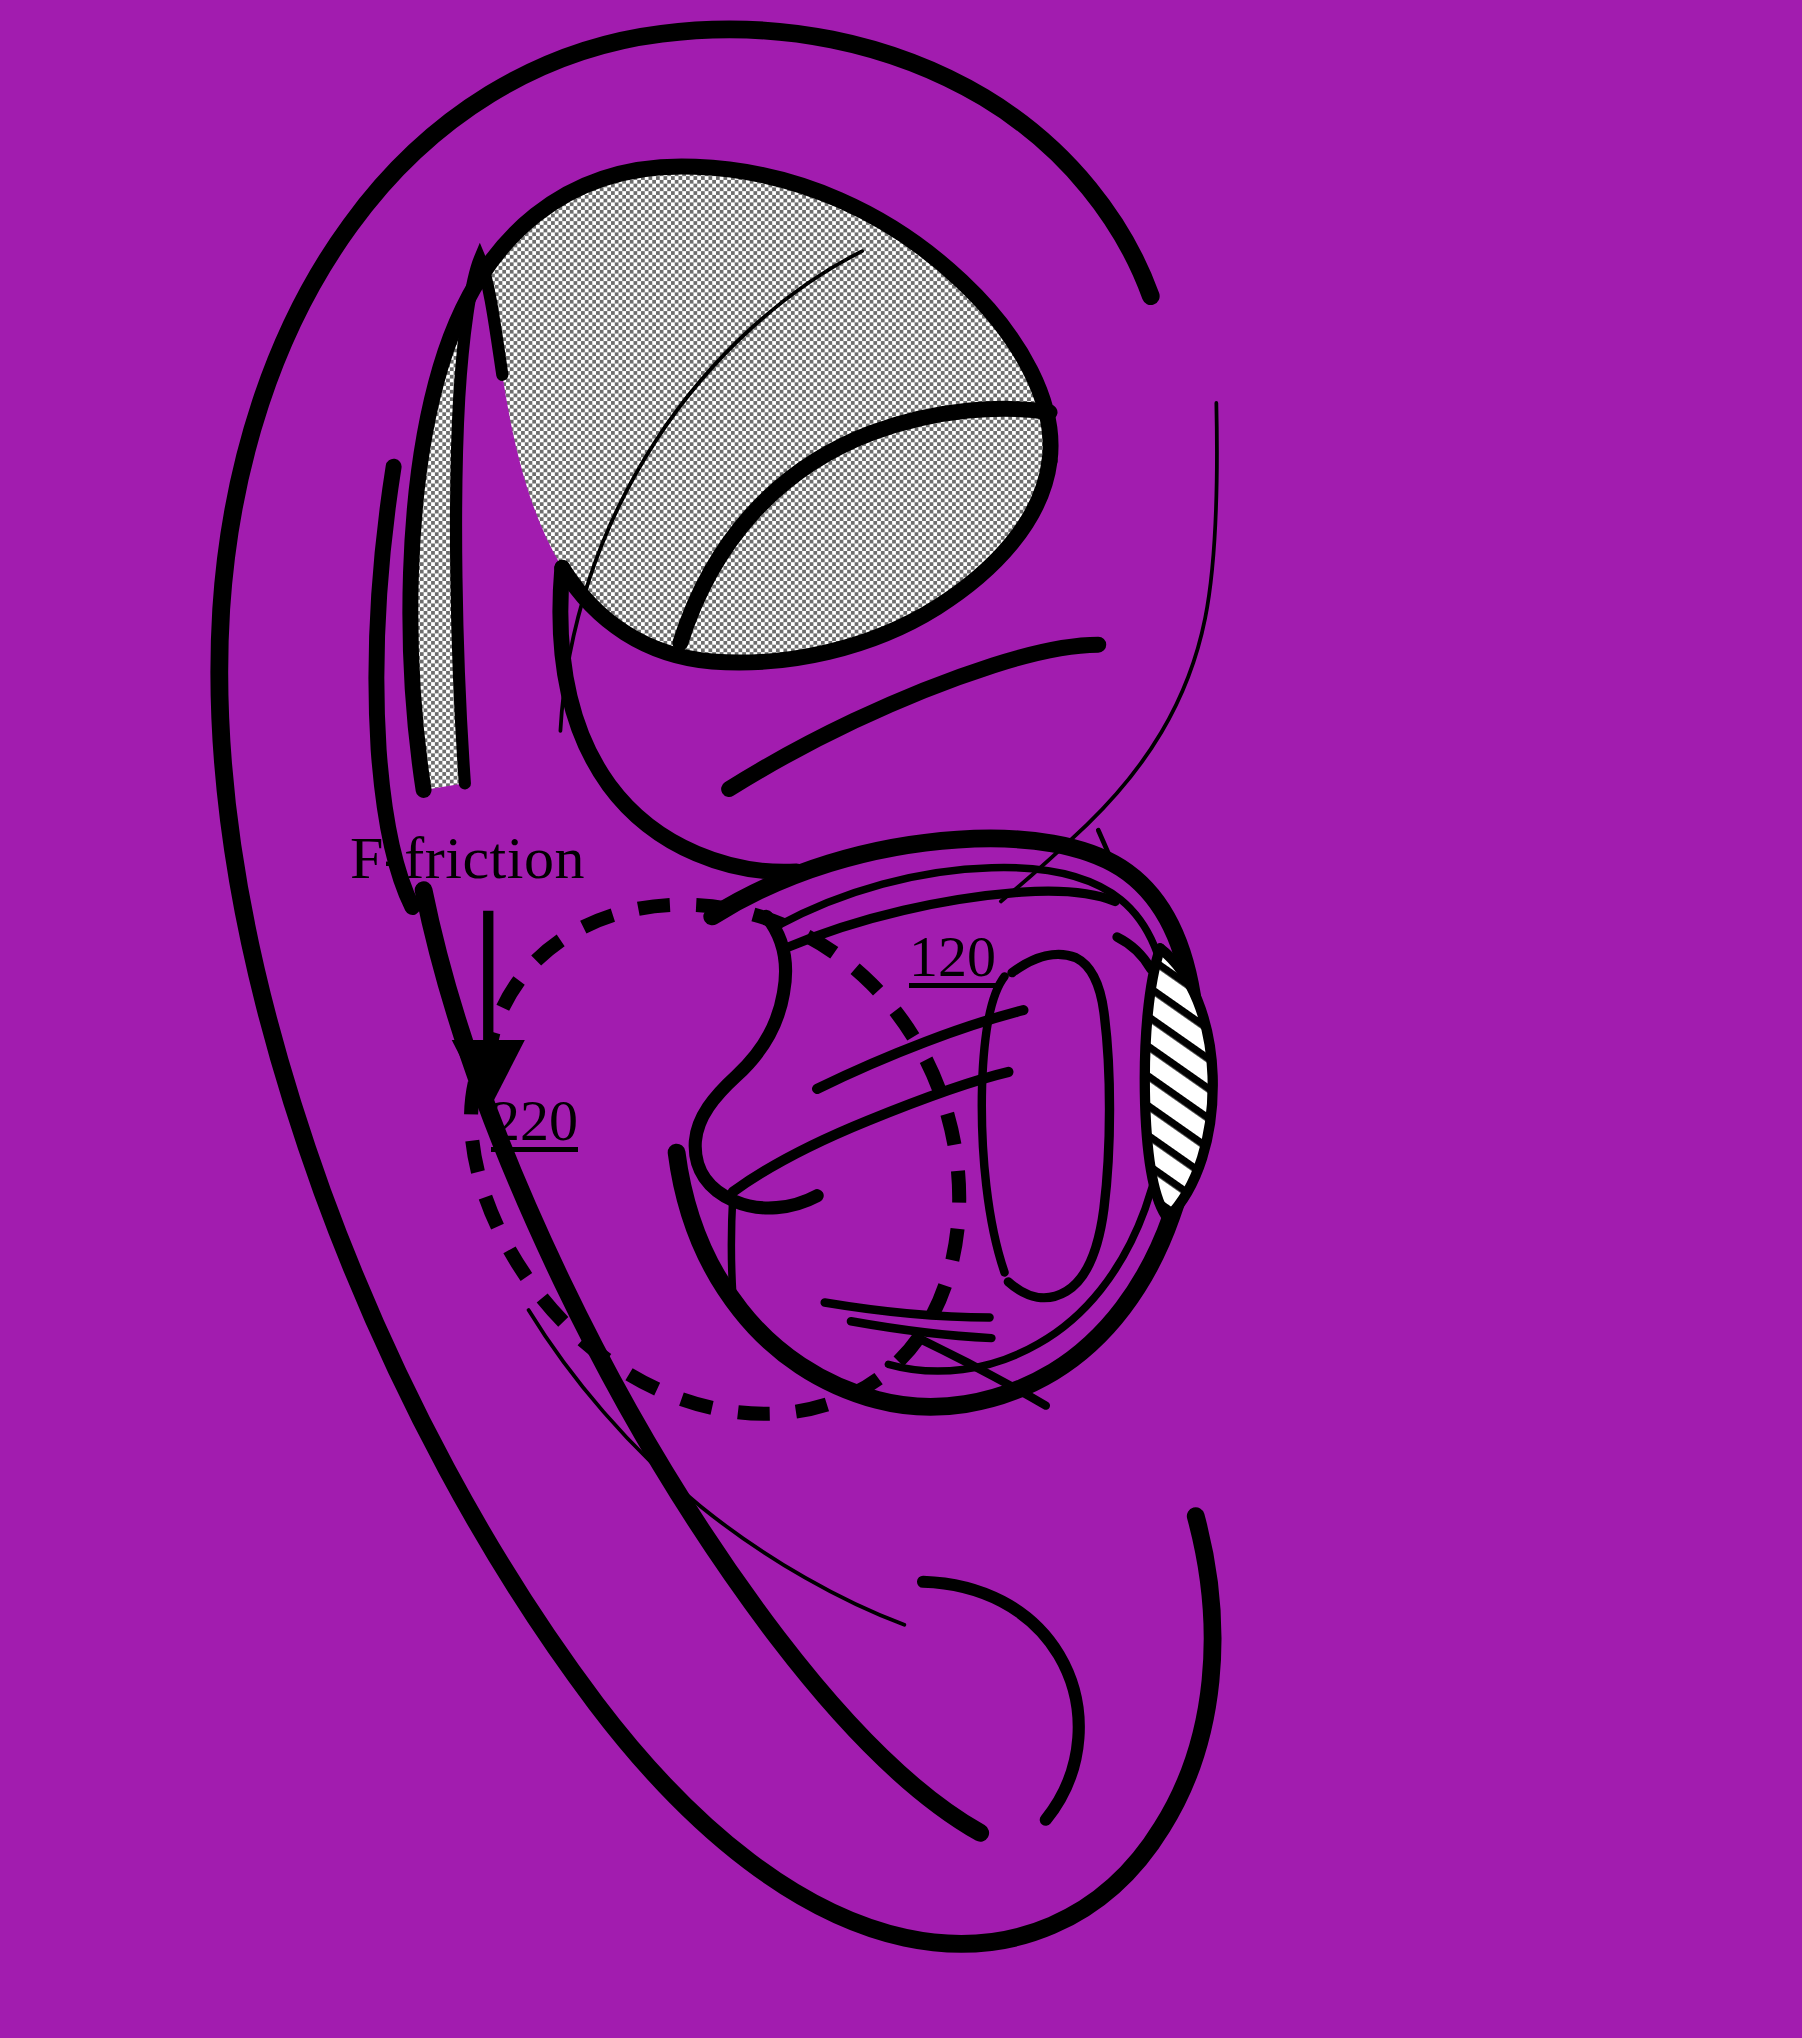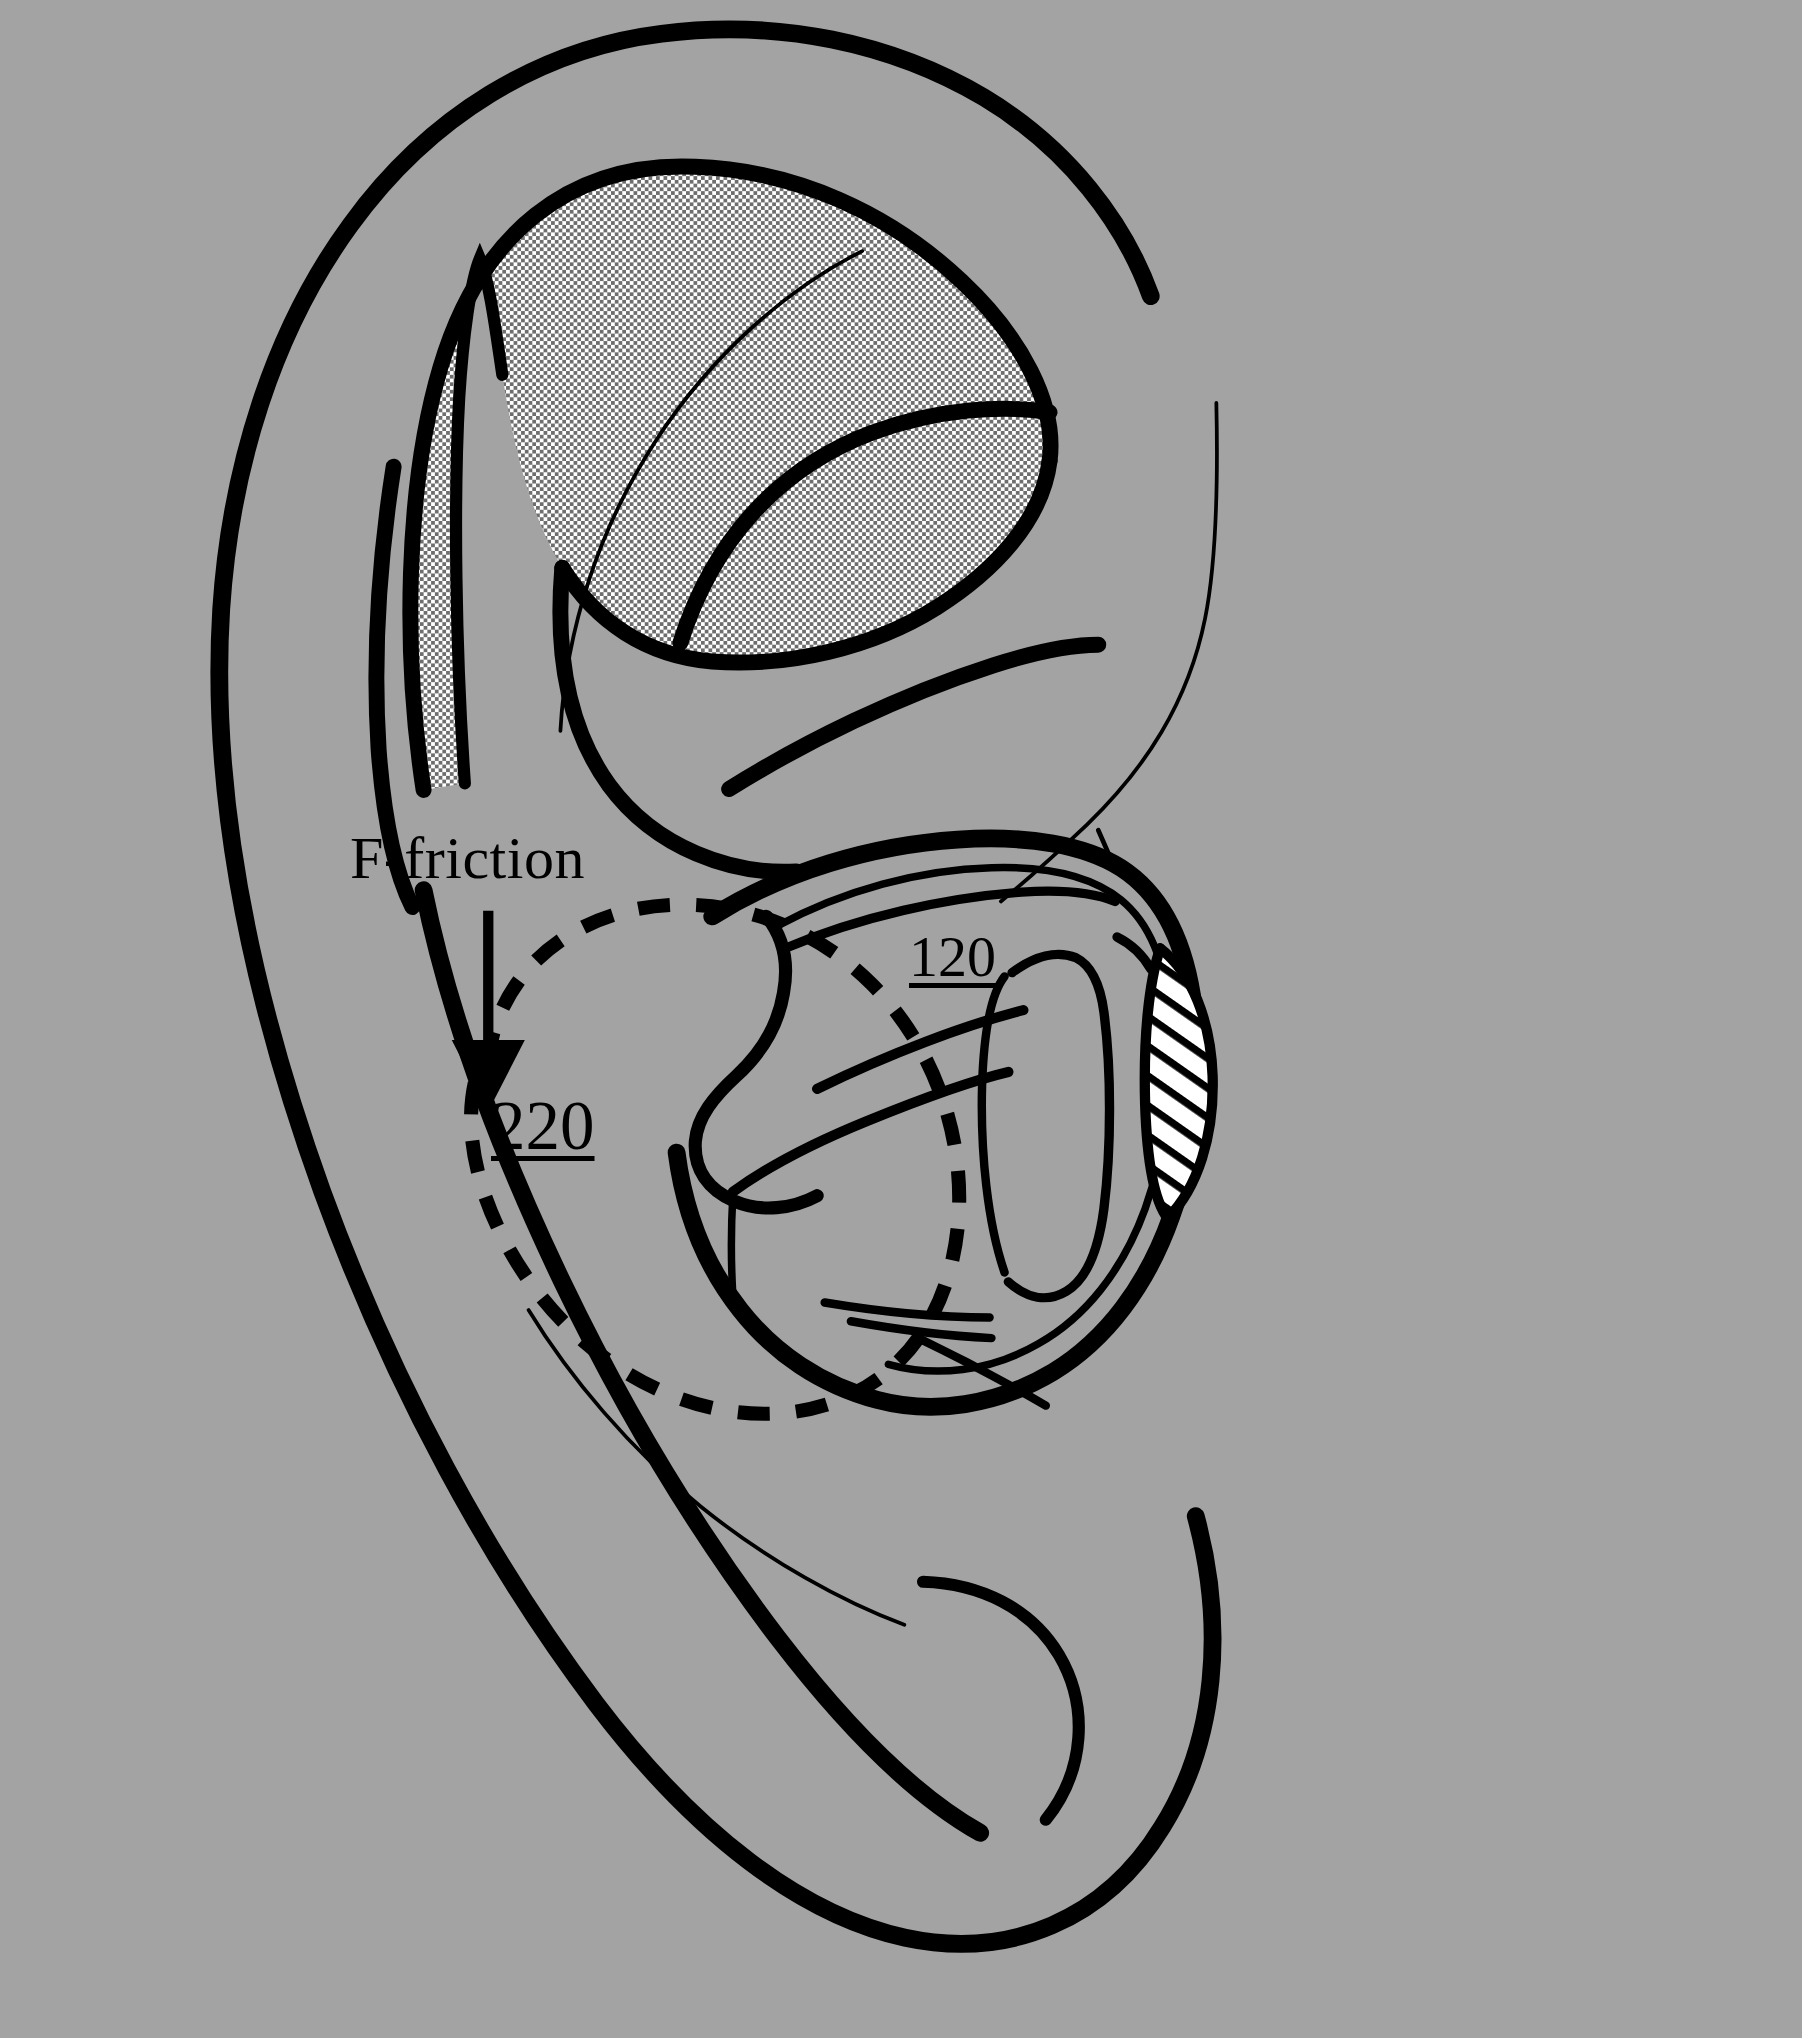--- a/index.html
+++ b/index.html
@@ -8,21 +8,21 @@
     padding: 0;
     background: #ffffff;
   }
   body {
     font-family: "Liberation Serif", "DejaVu Serif", serif;
   }
   #figure-root {
     position: relative;
     width: 1803px;
     height: 2039px;
-    background: #a3a3a3;
+    background: #a21caf;
     overflow: hidden;
   }
   #ear-svg {
     position: absolute;
     left: 0;
     top: 0;
     width: 1803px;
     height: 2039px;
     display: block;
   }
@@ -35,21 +35,21 @@
   }
   #label-f-friction {
     left: 350px;
     top: 828px;
     font-size: 60px;
     letter-spacing: 0.5px;
   }
   #label-220 {
     left: 491px;
     top: 1092px;
-    font-size: 69px;
+    font-size: 58px;
     text-decoration: underline;
     text-decoration-thickness: 4.7px;
     text-underline-offset: 6.6px;
   }
   #label-202 {
     left: 909px;
     top: 928px;
     font-size: 58px;
     text-decoration: underline;
     text-decoration-thickness: 4.7px;

